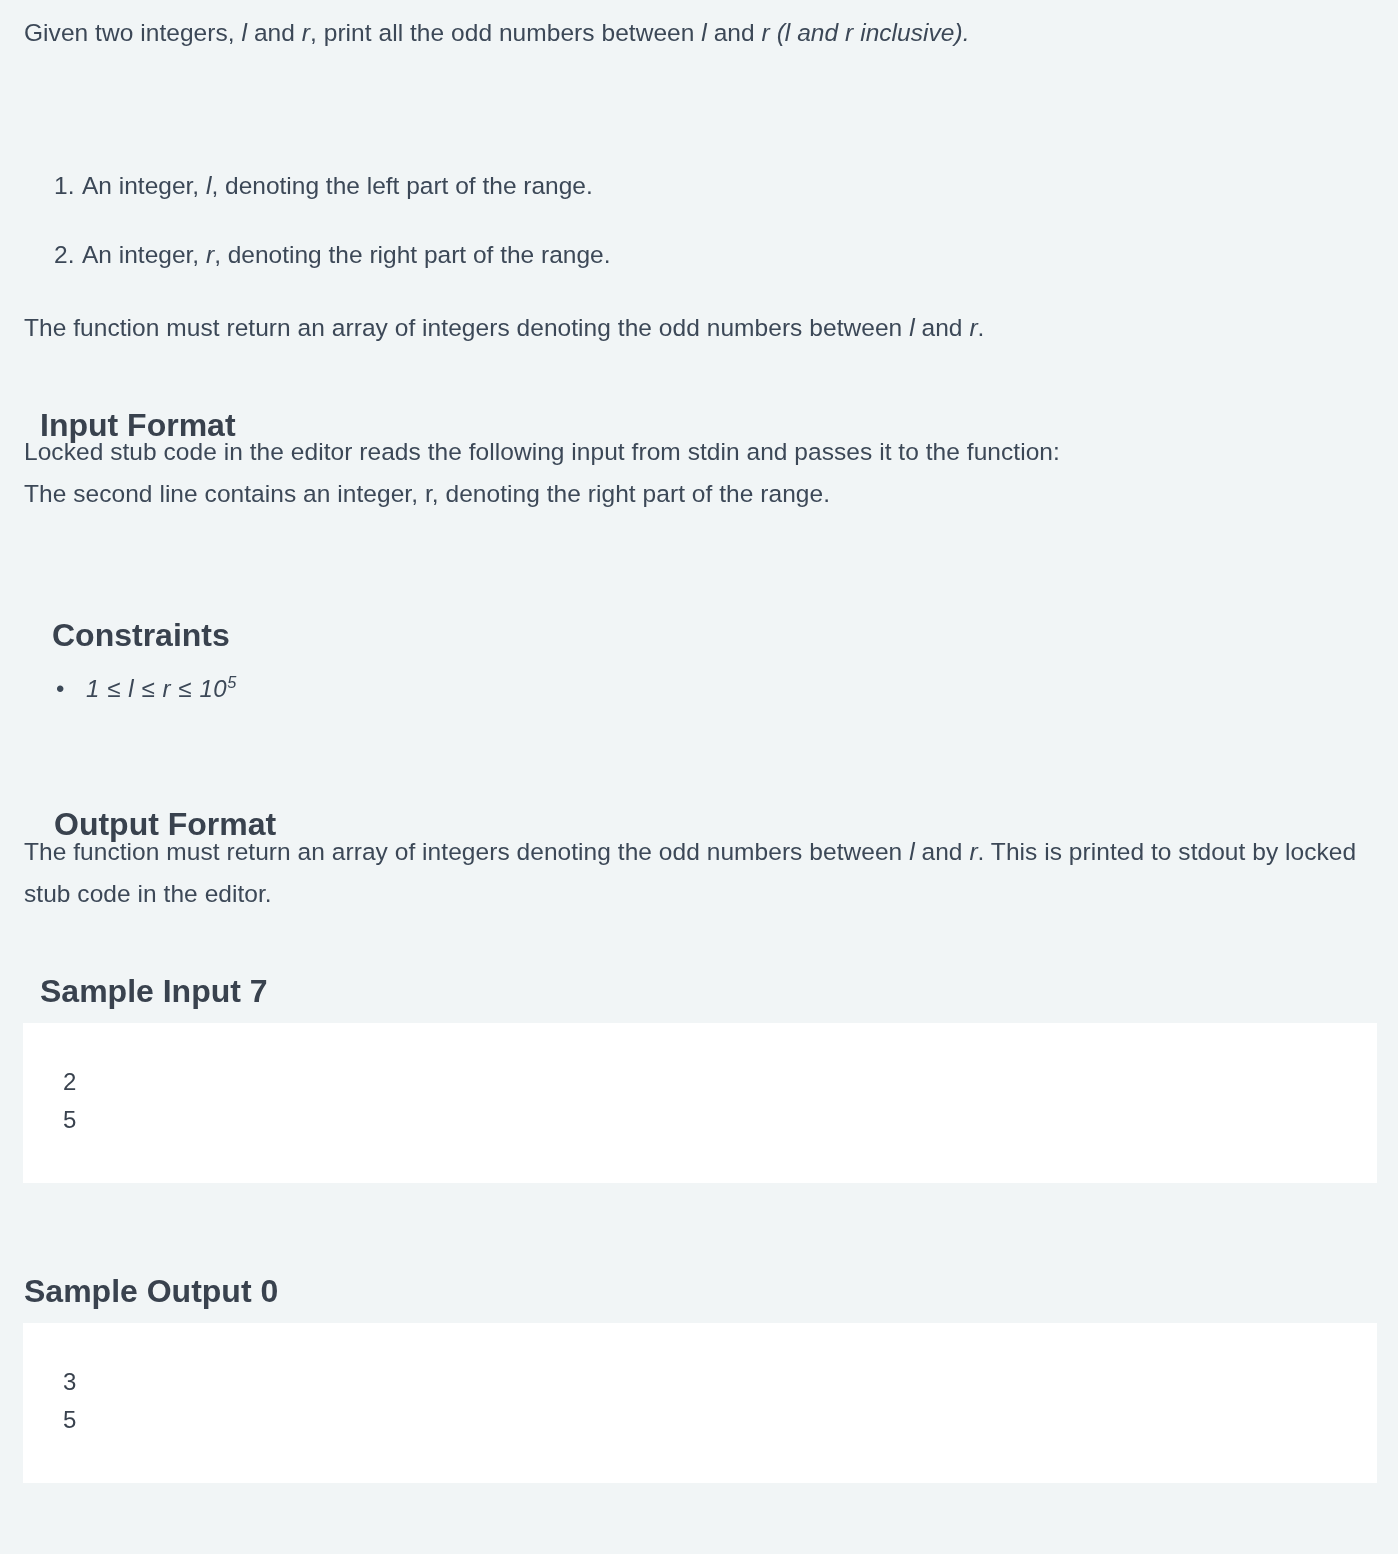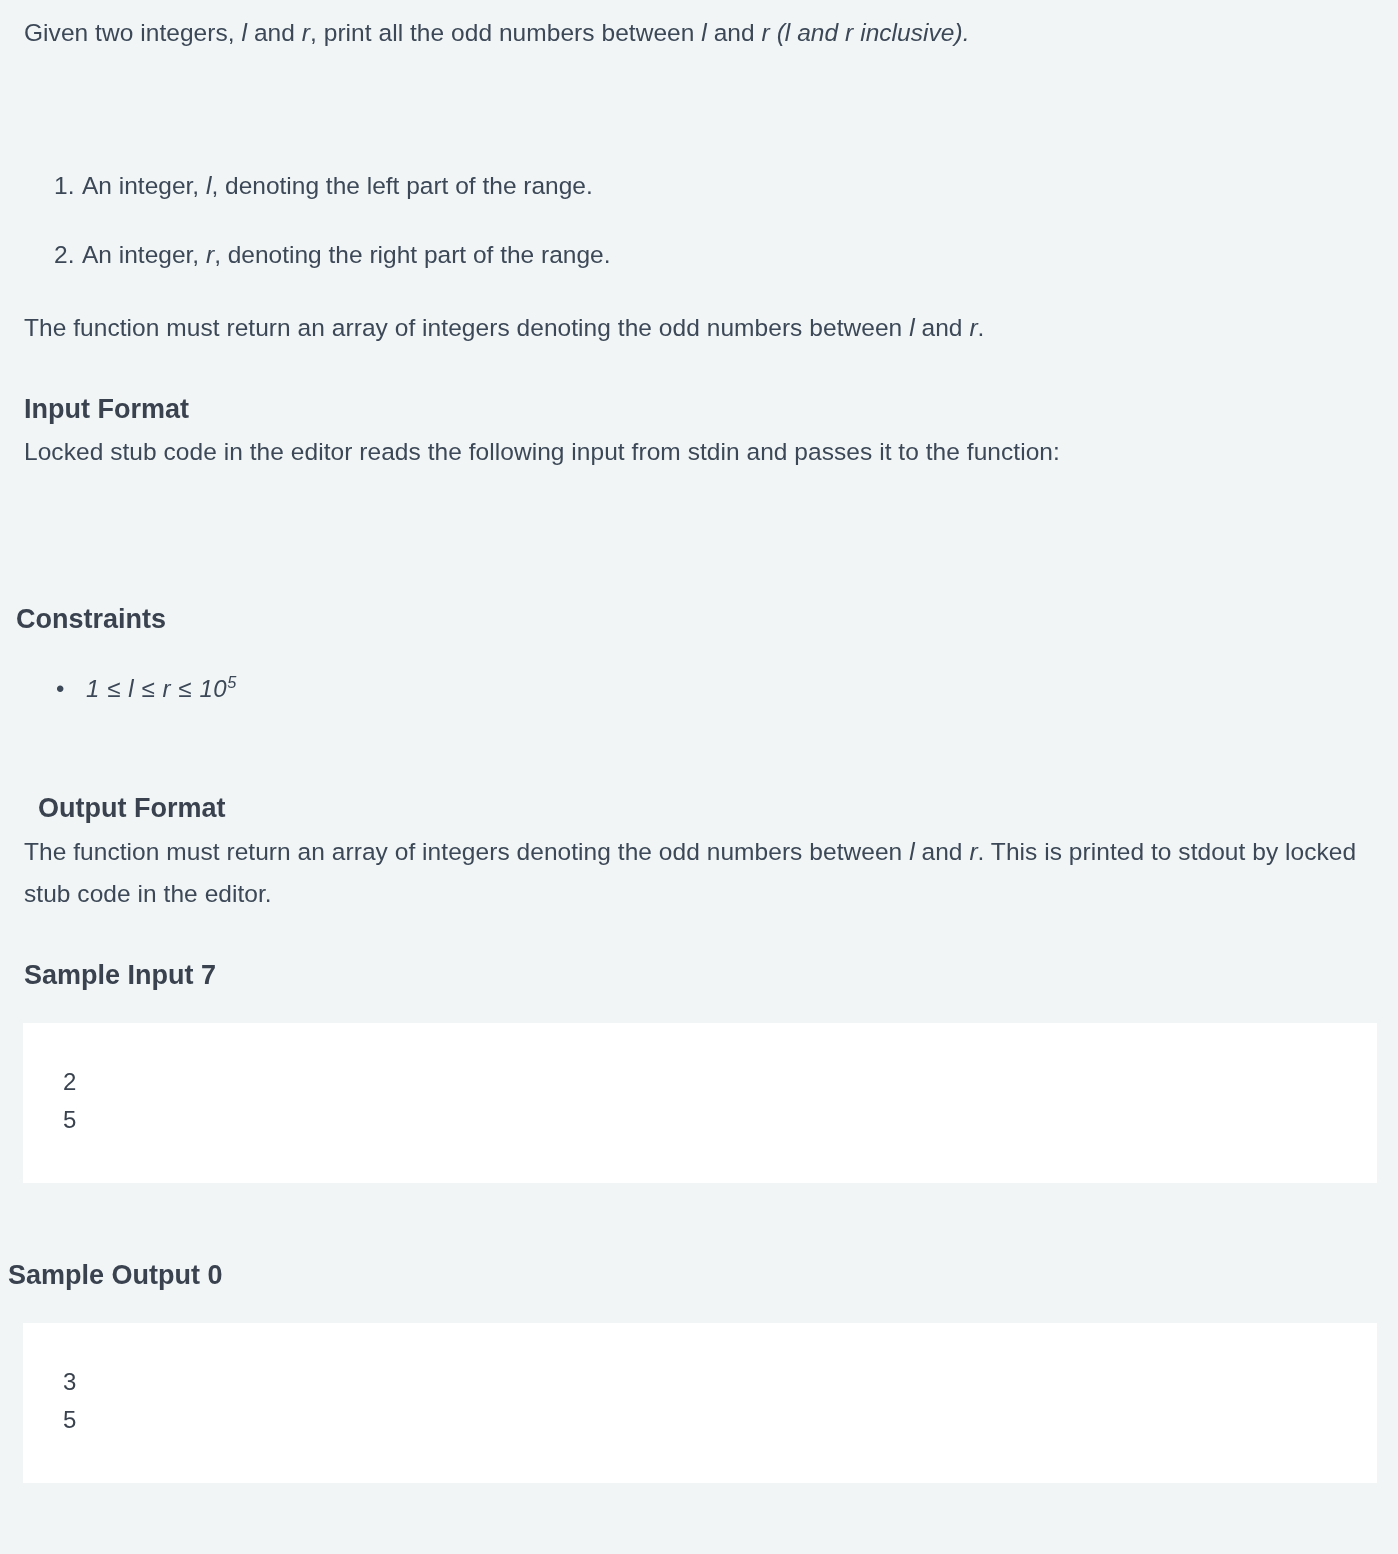--- a/index.html
+++ b/index.html
@@ -58,36 +58,36 @@
   }
   ol.params li .num {
     position: absolute;
     left: 30px;
     top: 0;
   }
 
   .p-return { position: absolute; left: 24px; top: 307px; width: 1352px; }
 
   .heading {
-    font-size: 27px;
+    font-size: 32px;
     font-weight: bold;
     color: #39424e;
     line-height: 34px;
-    margin: 0;
+    margin: 16px;
   }
 
   .h-input-format { position: absolute; left: 24px; top: 392px; }
   .p-input-block {
     position: absolute;
     left: 24px;
     top: 431px;
     width: 1360px;
   }
 
-  .h-constraints { position: absolute; left: 16px; top: 602px; }
+  .h-constraints { position: absolute; left: 36px; top: 602px; }
 
   ul.constraints {
     position: absolute;
     left: 24px;
     top: 671px;
     margin: 0;
     padding: 0;
     list-style: none;
   }
   ul.constraints li {
@@ -151,20 +151,21 @@
     <li><span class="num">1.</span><span>An integer, </span><span class="it">l</span><span>, denoting the left part of the range.</span></li>
     <li><span class="num">2.</span><span>An integer, </span><span class="it">r</span><span>, denoting the right part of the range.</span></li>
   </ol>
 
   <p class="para p-return"><span>The function must return an array of integers denoting the odd numbers between </span><span class="it">l</span><span> and </span><span class="it">r</span><span>.</span></p>
 
   <h3 class="heading h-input-format">Input Format</h3>
 
   <div class="para p-input-block">
     <div>Locked stub code in the editor reads the following input from stdin and passes it to the function:</div>
+    <div>The second line contains an integer, r, denoting the right part of the range.</div>
   </div>
 
   <h3 class="heading h-constraints">Constraints</h3>
 
   <ul class="constraints">
     <li><span class="dot">•</span><span>1 ≤ l ≤ r ≤ 10</span><sup>5</sup></li>
   </ul>
 
   <h3 class="heading h-output-format">Output Format</h3>
 

